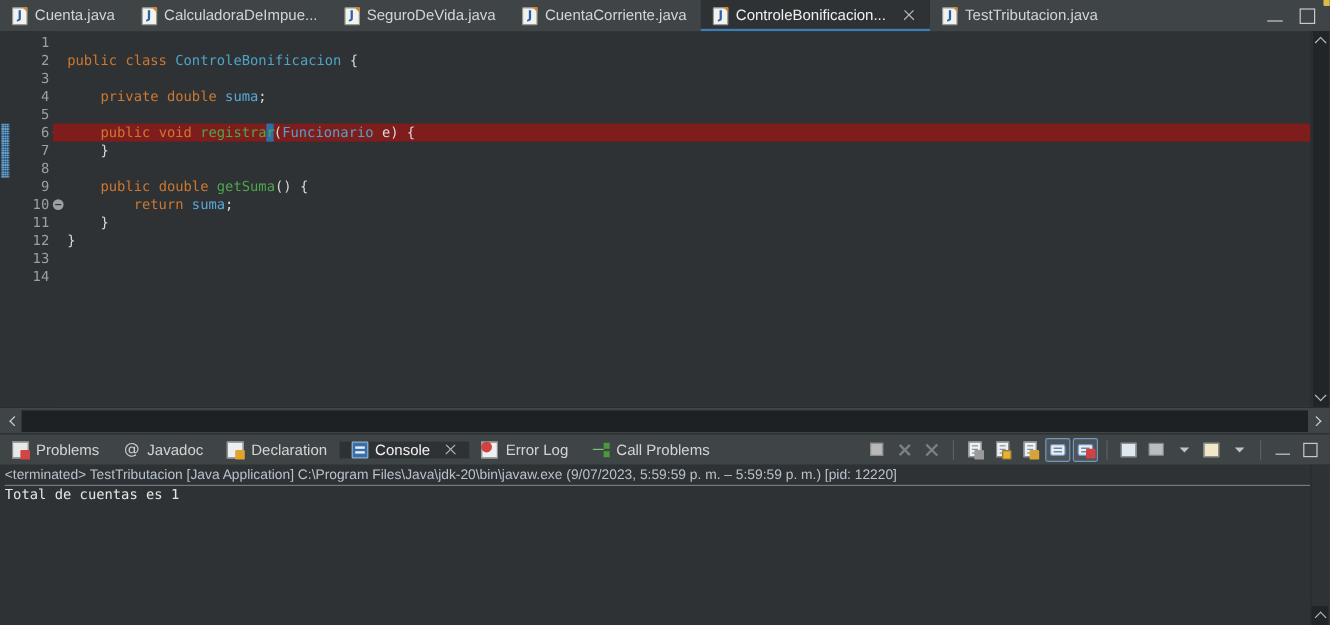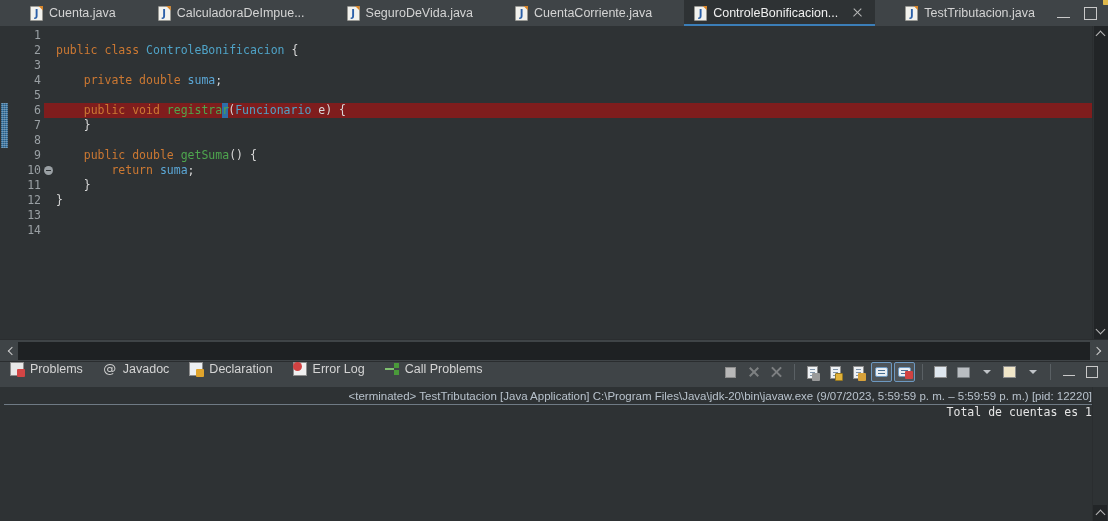--- a/index.html
+++ b/index.html
@@ -20,21 +20,20 @@
     position: relative;
   }
   .tab {
     display: flex; align-items: center;
     gap: 6px;
     padding: 0 12px 0 10px;
     font-size: 12.5px;
     color: #d4d4d4;
     position: relative;
     white-space: nowrap;
-    margin-left: 20px;
   }
   .tab.active {
     background: #2e3234;
     color: #f0f0f0;
   }
   .tab.active::after {
     content: ""; position: absolute; left: 0; right: 0; bottom: 0;
     height: 2px; background: #3b7eb8;
   }
   .jicon {
@@ -141,21 +140,21 @@
   }
   .hs-arrow { width: 16px; height: 18px; display: flex; align-items: center; justify-content: center; }
   .hchev { width: 6px; height: 6px; border-left: 1.5px solid #cfcfcf; border-bottom: 1.5px solid #cfcfcf; }
   .hchev.left { transform: rotate(45deg); margin-left: 3px; }
   .hchev.right { transform: rotate(-135deg); margin-right: 3px; }
   .hs-track { flex: 1 1 auto; height: 18px; background: #1e2123; }
 
   
   .viewbar {
     height: 26px; min-height: 26px; background: #3f4447;
-    display: flex; align-items: flex-start;
+    display: flex; align-items: center;
     border-top: 1px solid #2a2d2f;
   }
   .vtab {
     display: flex; align-items: center; gap: 6px;
     padding: 0 10px; font-size: 12.5px; color: #d4d4d4; white-space: nowrap;
   }
   .vtab.active { background: #2e3234; color: #f2f2f2; }
   .vtab .tab-close { margin-left: 5px; }
 
   .ico { width: 14px; height: 14px; position: relative; flex: 0 0 auto; }
@@ -206,21 +205,21 @@
   .win-m { width: 12px; height: 8px; border-bottom: 1.6px solid #c9c9c9; }
   .win-x { width: 12px; height: 12px; border: 1.6px solid #c9c9c9; }
 
   
   .console {
     flex: 1 1 auto; background: #2e3234; position: relative;
     overflow: hidden; min-height: 0;
     display: flex;
   }
   .console-text {
-    flex: 1 1 auto; padding: 2px 0 0 4px; min-width: 0; overflow: hidden; text-align: right;
+    flex: 1 1 auto; padding: 2px 0 0 4px; min-width: 0; overflow: hidden;
   }
   .cmeta {
     font-family: "Liberation Sans", sans-serif;
     font-size: 11.5px; color: #b8c2cc;
     white-space: nowrap; line-height: 14px;
     border-bottom: 1px solid #6f7a84;
     padding-bottom: 1px;
   }
   .cout {
     font-family: "DejaVu Sans Mono", monospace;
@@ -333,20 +332,25 @@
       <span>Problems</span>
     </div>
     <div class="vtab">
       <span class="ico ico-javadoc">@</span>
       <span>Javadoc</span>
     </div>
     <div class="vtab">
       <span class="ico ico-decl"></span>
       <span>Declaration</span>
     </div>
+    <div class="vtab active">
+      <span class="ico ico-console"></span>
+      <span>Console</span>
+      <span class="tab-close"></span>
+    </div>
     <div class="vtab">
       <span class="ico ico-errlog"></span>
       <span>Error Log</span>
     </div>
     <div class="vtab">
       <span class="ico ico-callh"></span>
       <span>Call Problems</span>
     </div>
 
     <div class="vtools">

